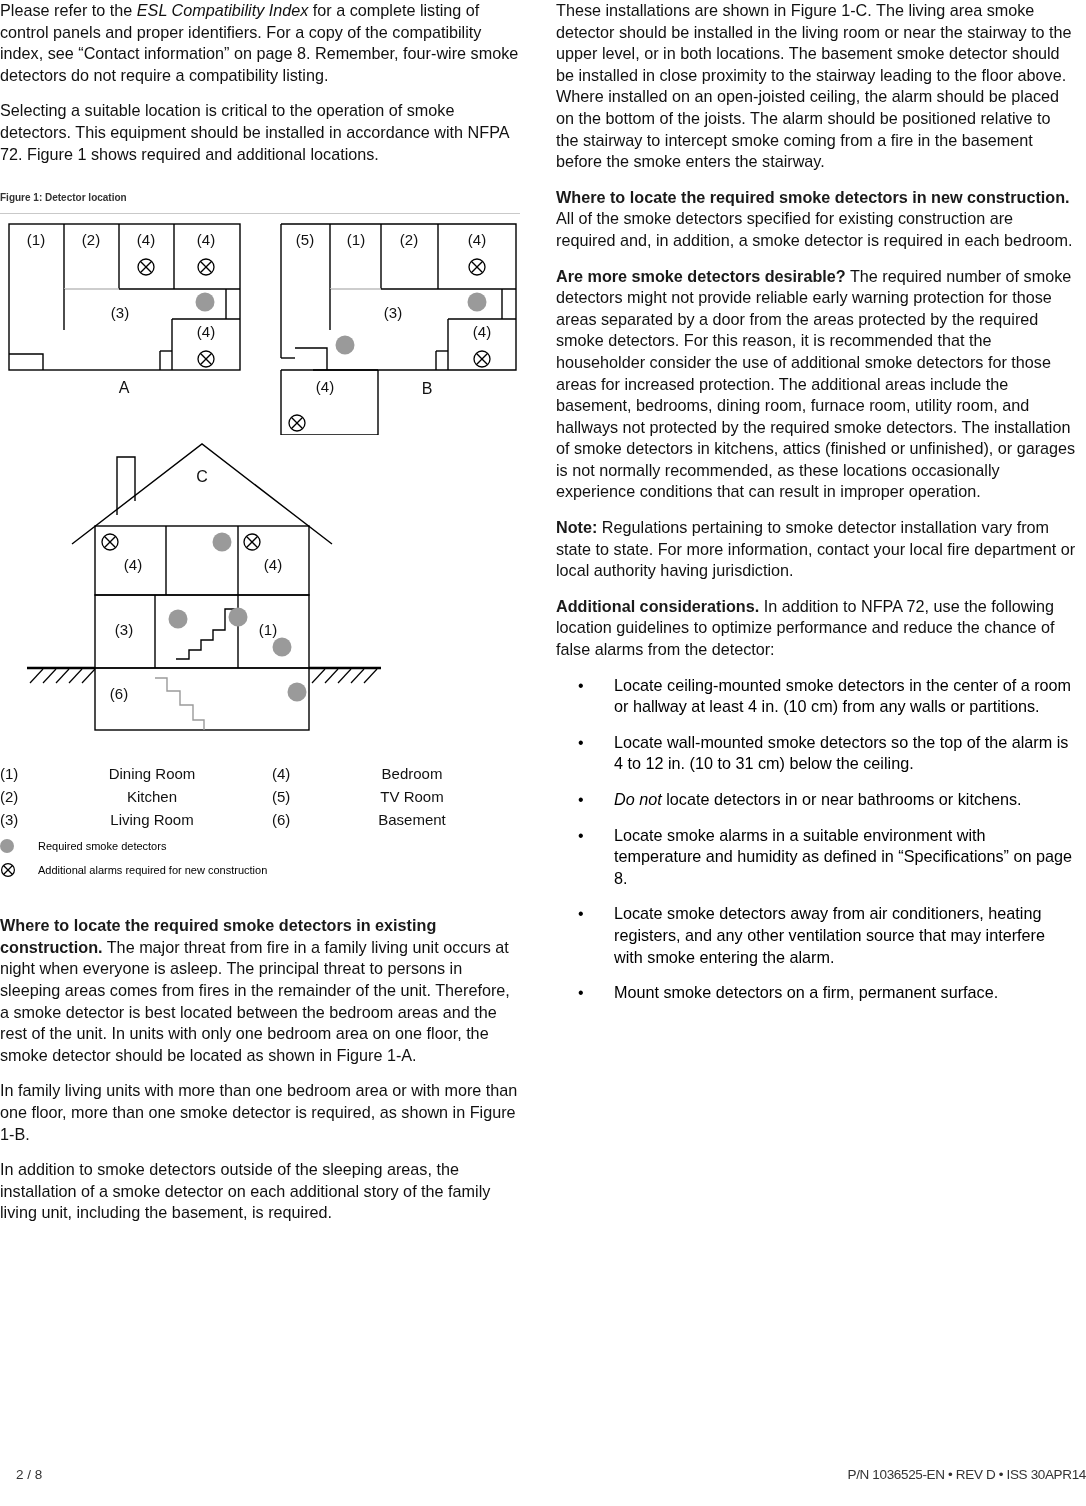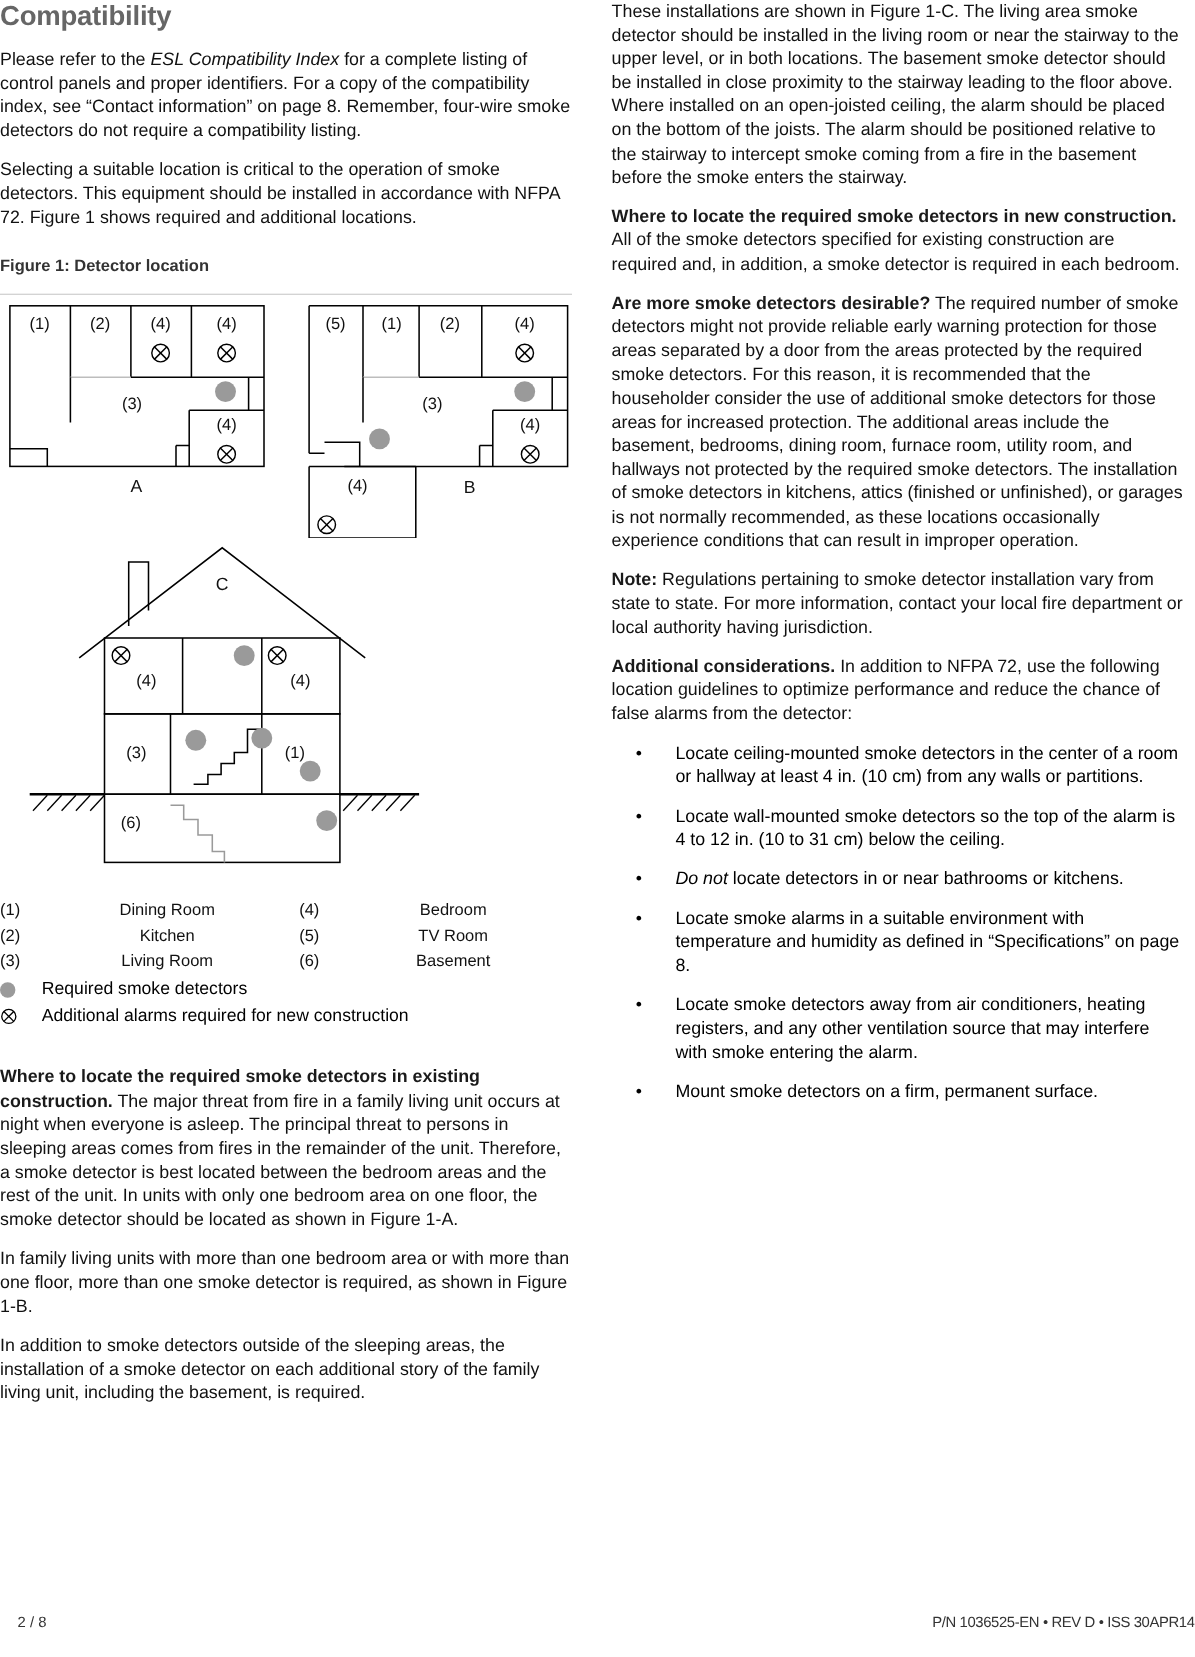--- a/index.html
+++ b/index.html
@@ -44,25 +44,25 @@
     font-size: 16.2px;
     line-height: 21.6px;
     margin: 0 0 14px 0;
     text-align: left;
     color: #111111;
   }
   .b  { font-weight: bold; color: #1a1a1a; text-align: center; }
   .i  { font-style: italic; text-align: right; }
 
   .figcap {
-    font-size: 15px;
+    font-size: 10px;
     line-height: 18px;
     font-weight: bold;
     color: #333333;
-    margin: 24px 0 16px 0;
+    margin: 24px 0 6px 0;
   }
   .figrule {
     border: none;
     border-top: 1px solid #c9c9c9;
     margin: 0 0 6px 0;
     width: 520px;
   }
 
   
   .figure-wrap { position: relative; width: 520px; }
@@ -77,21 +77,21 @@
     row-gap: 2px;
     font-size: 15px;
     line-height: 21px;
   }
   .legend-grid .num { color: #111; }
   .legend-grid .nm  { color: #111; text-align: center; }
   .legend-sym {
     display: grid;
     grid-template-columns: 38px auto;
     row-gap: 2px;
-    font-size: 16px;
+    font-size: 11px;
     line-height: 22px;
     margin-top: 5px;
   }
   .legend-sym .symcell { display:flex; align-items:center; height:22px; }
   .dot-sym {
     width: 14px; height: 14px; border-radius: 50%;
     background: #9a9a9a; display: inline-block;
   }
 
   ul.bullets {
@@ -125,21 +125,20 @@
   .footer .fl { position: absolute; left: 16px; top: 0; text-align: right; }
   .footer .fr { position: absolute; right: 0; top: 0; letter-spacing: -0.35px; margin-left: 44px; }
 </style>
 </head>
 <body>
 
 <div class="page">
 
   <div class="col col-left">
 
-    <h1 class="sect">Compatibility</h1>
 
     <p class="body"><span>Please refer to the </span><span class="i">ESL Compatibility Index</span><span> for a complete listing of control panels and proper identifiers. For a copy of the compatibility index, see “Contact information” on page 8. Remember, four-wire smoke detectors do not require a compatibility listing.</span></p>
 
 
     <p class="body">Selecting a suitable location is critical to the operation of smoke detectors. This equipment should be installed in accordance with NFPA 72. Figure 1 shows required and additional locations.</p>
 
     <div class="figcap">Figure 1: Detector location</div>
     <hr class="figrule">
 
     <div class="figure-wrap">

